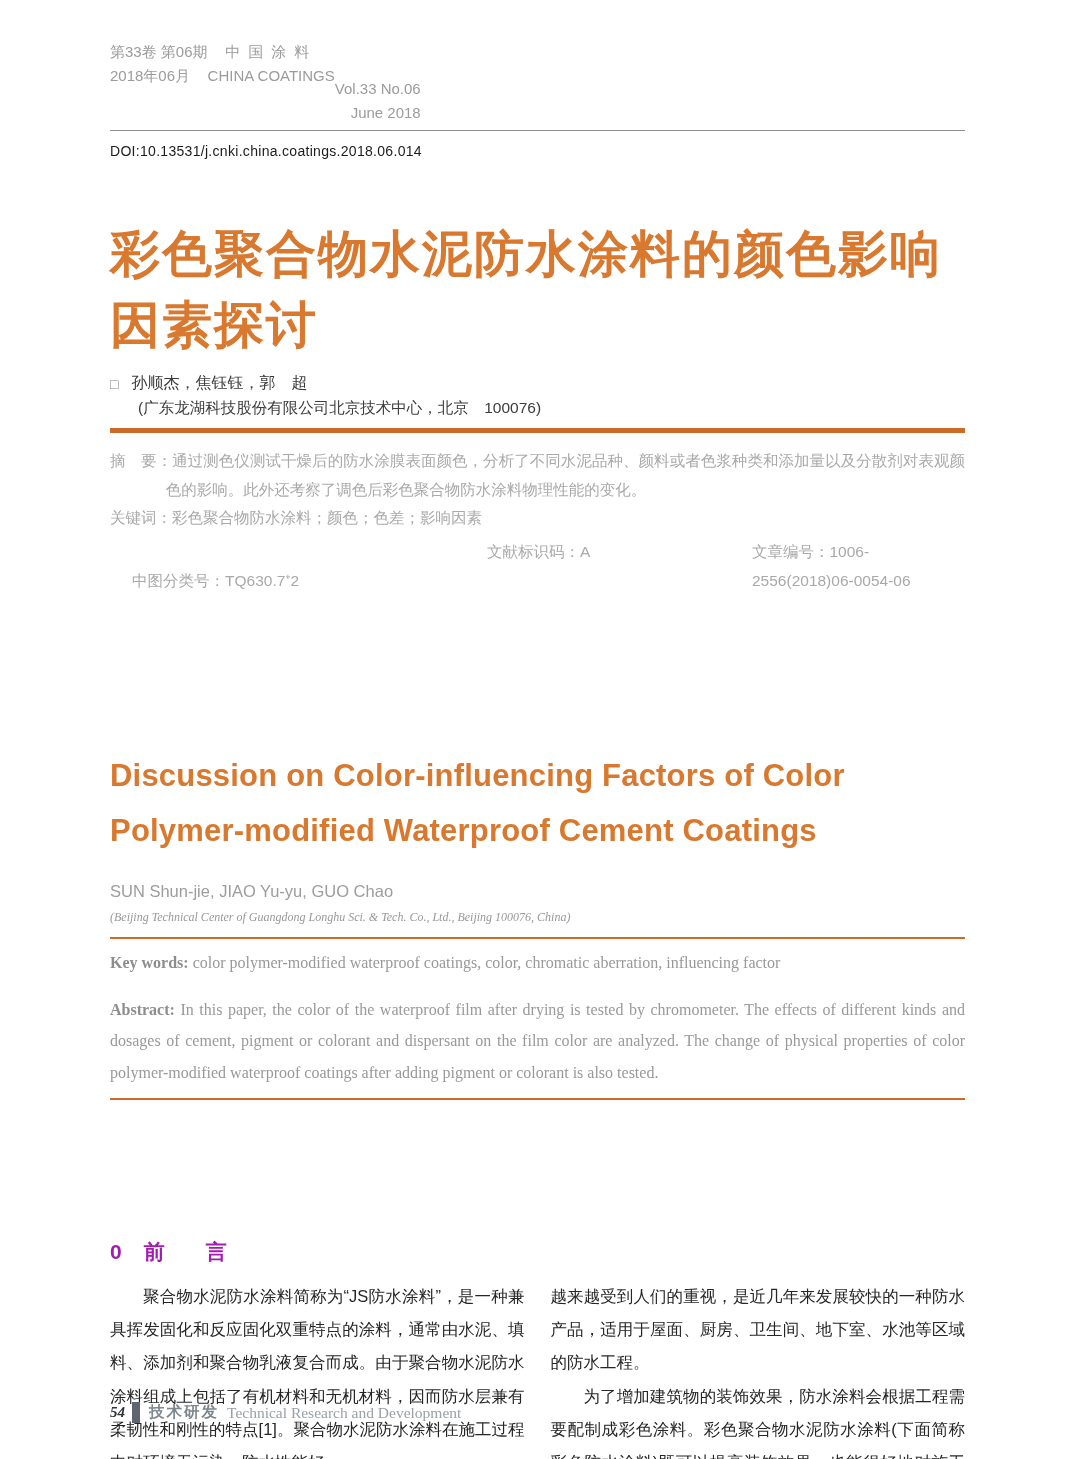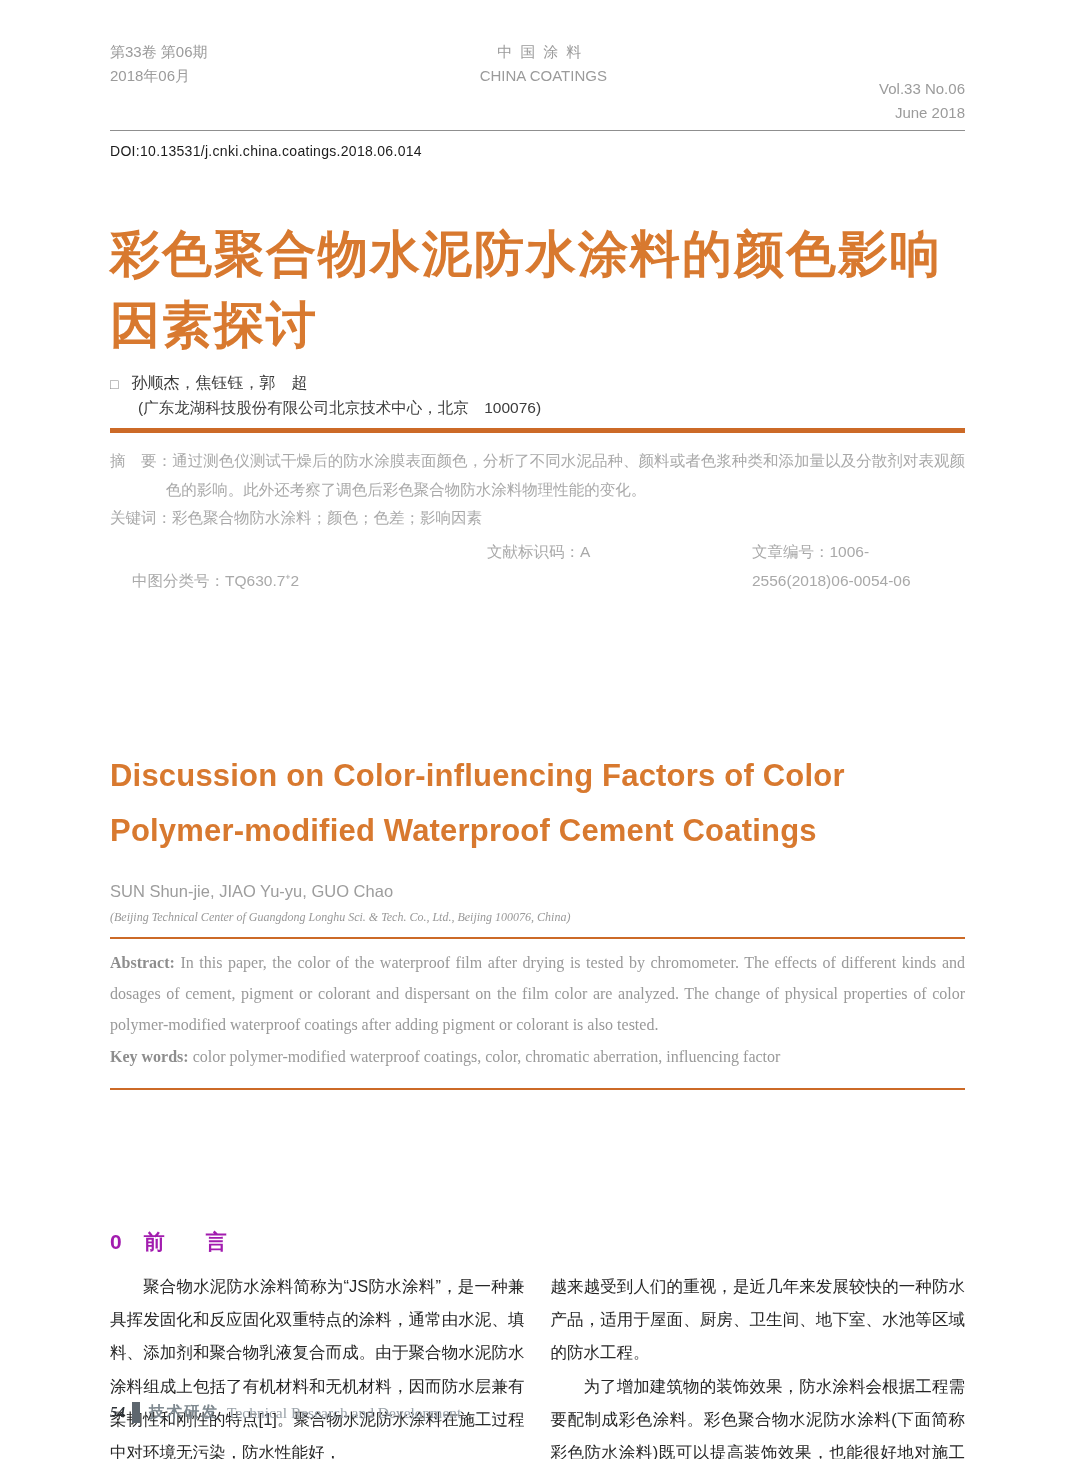--- a/index.html
+++ b/index.html
@@ -14,21 +14,20 @@
     height: 1459px;
     margin: 0 auto;
     background: #ffffff;
     overflow: hidden;
   }
   .content { padding: 40px 110px 0 110px; }
 
   
   .journal-header {
     display: flex;
-    justify-content: space-between;
     align-items: flex-start;
     color: #9b9b9b;
     font-size: 15px;
     line-height: 1.6;
     padding-bottom: 5px;
     border-bottom: 1px solid #8f8f8f;
   }
   .jh-col { white-space: nowrap; }
   .jh-left { text-align: left; }
   .jh-center { text-align: center; }
@@ -252,25 +251,25 @@
     <div class="english-block">
       <div class="title-en">
         <div>Discussion on Color-influencing Factors of Color</div>
         <div>Polymer-modified Waterproof Cement Coatings</div>
       </div>
       <div class="authors-en">SUN Shun-jie, JIAO Yu-yu, GUO Chao</div>
       <div class="affiliation-en">(Beijing Technical Center of Guangdong Longhu Sci. &amp; Tech. Co., Ltd., Beijing 100076, China)</div>
 
       <hr class="rule-orange">
 
+      <p class="abstract-en keywords-en" style="margin-top:0;">
+        <span class="en-label">Key words:</span><span> color polymer-modified waterproof coatings, color, chromatic aberration, influencing factor</span>
+      </p>
       <p class="abstract-en" style="margin-bottom:0;">
         <span class="en-label">Abstract:</span><span> In this paper, the color of the waterproof film after drying is tested by chromometer. The effects of different kinds and dosages of cement, pigment or colorant and dispersant on the film color are analyzed. The change of physical properties of color polymer-modified waterproof coatings after adding pigment or colorant is also tested.</span>
-      </p>
-      <p class="abstract-en keywords-en" style="margin-top:0;">
-        <span class="en-label">Key words:</span><span> color polymer-modified waterproof coatings, color, chromatic aberration, influencing factor</span>
       </p>
 
       <hr class="rule-orange rule-orange-bottom">
     </div>
 
     <div class="section-block">
       <div class="sec-heading">
         <span class="sec-number">0</span><span class="sec-title">前　言</span>
       </div>
       <div class="columns">

